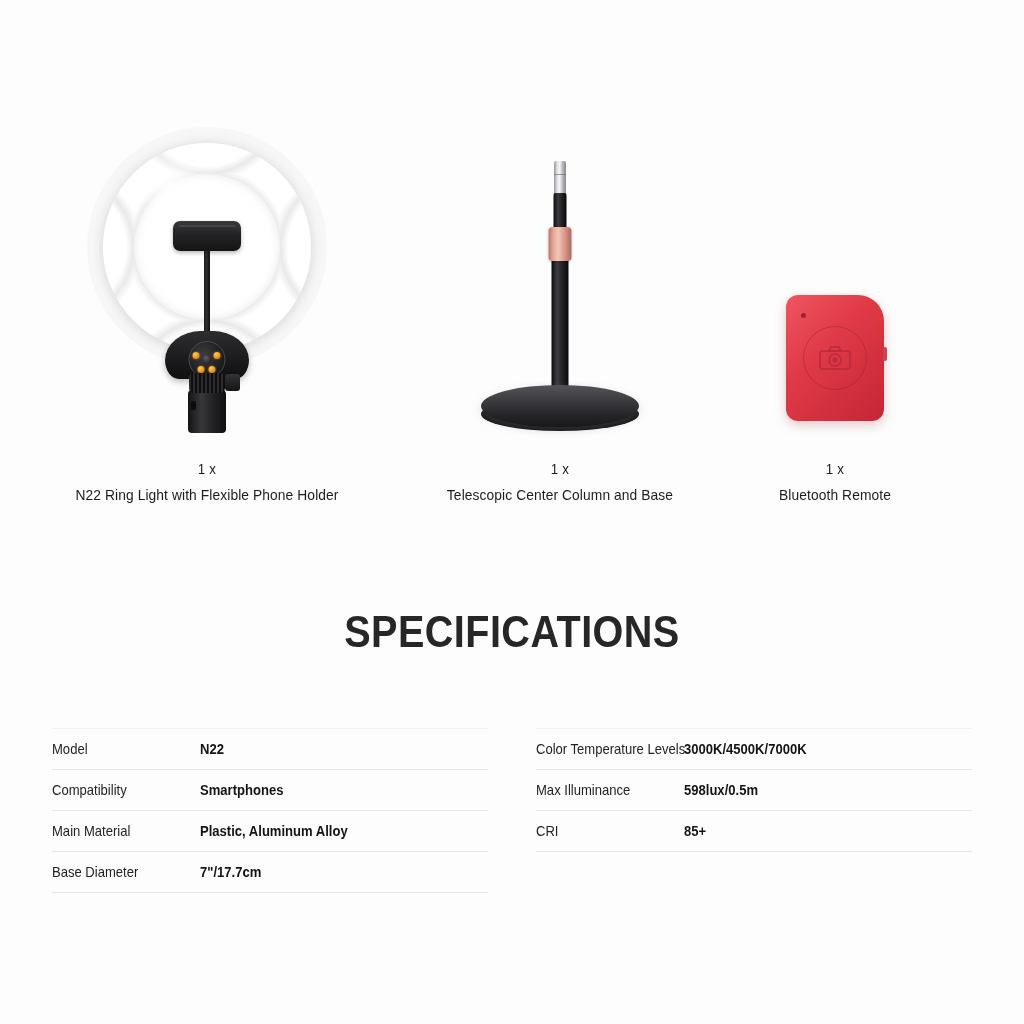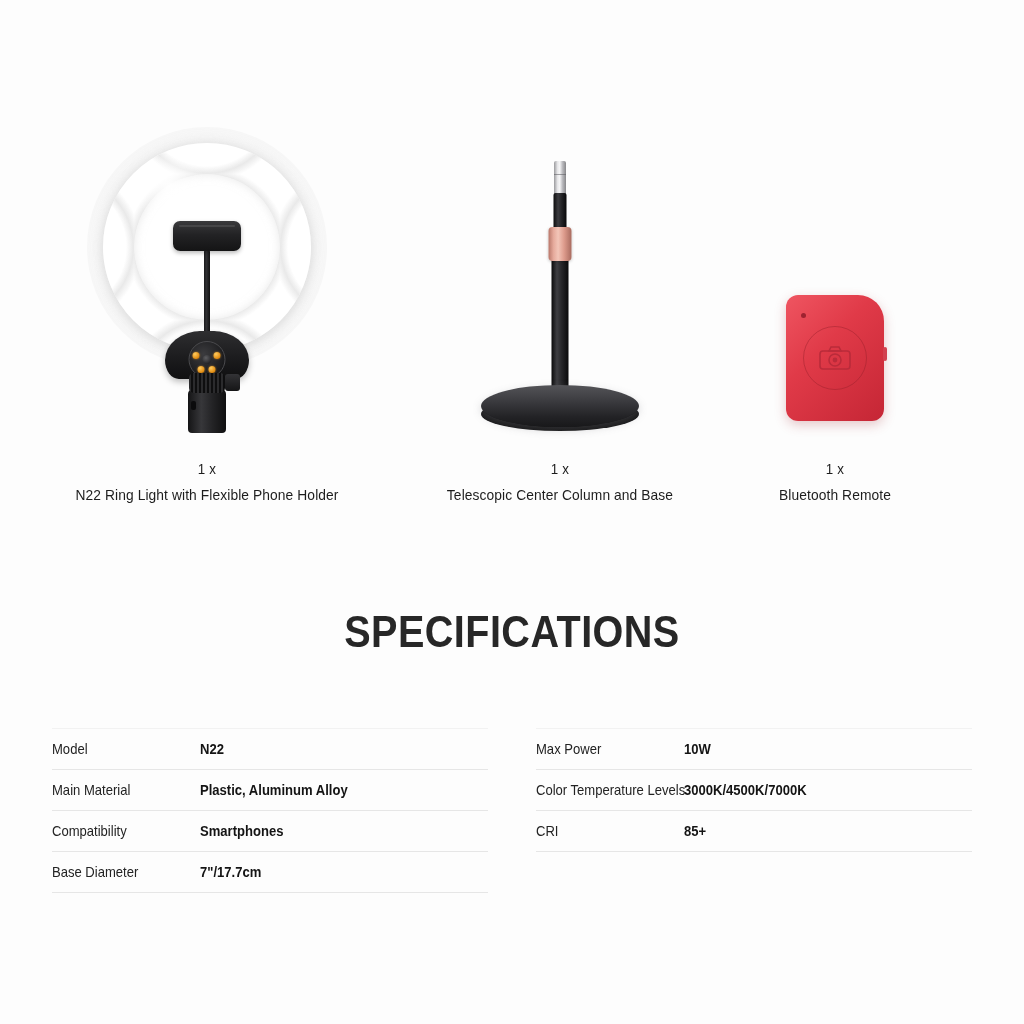--- a/index.html
+++ b/index.html
@@ -493,41 +493,41 @@
 <div class="spec-title">SPECIFICATIONS</div>
 
 <div class="spec-tables">
 
   <div class="spec-col">
     <div class="spec-row">
       <div class="spec-label">Model</div>
       <div class="spec-value">N22</div>
     </div>
     <div class="spec-row">
+      <div class="spec-label">Compatibility</div>
+      <div class="spec-value">Smartphones</div>
+    </div>
+    <div class="spec-row">
       <div class="spec-label">Main Material</div>
       <div class="spec-value">Plastic, Aluminum Alloy</div>
     </div>
     <div class="spec-row">
-      <div class="spec-label">Compatibility</div>
-      <div class="spec-value">Smartphones</div>
-    </div>
-    <div class="spec-row">
       <div class="spec-label">Base Diameter</div>
       <div class="spec-value">7"/17.7cm</div>
     </div>
   </div>
 
   <div class="spec-col">
     <div class="spec-row">
-      <div class="spec-label">Max Power</div>
-      <div class="spec-value">10W</div>
-    </div>
-    <div class="spec-row">
       <div class="spec-label">Color Temperature Levels</div>
       <div class="spec-value">3000K/4500K/7000K</div>
     </div>
     <div class="spec-row">
+      <div class="spec-label">Max Illuminance</div>
+      <div class="spec-value">598lux/0.5m</div>
+    </div>
+    <div class="spec-row">
       <div class="spec-label">CRI</div>
       <div class="spec-value">85+</div>
     </div>
   </div>
 
 </div>
 
 </body></html>

